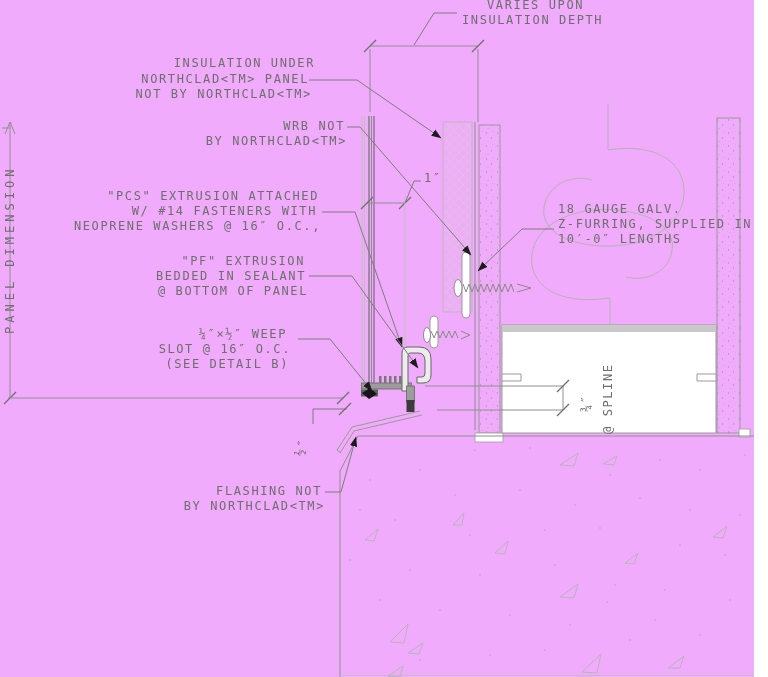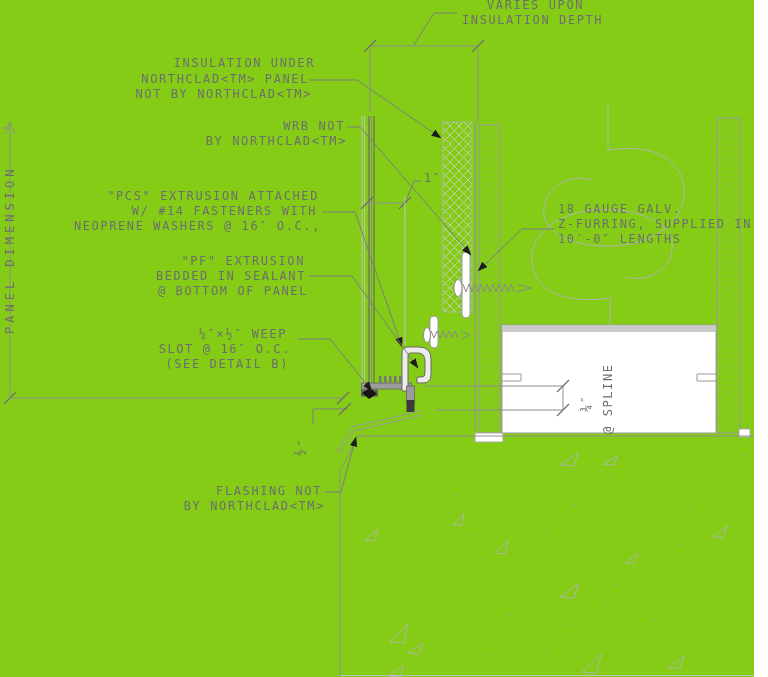--- a/index.html
+++ b/index.html
@@ -1,16 +1,16 @@
 <!DOCTYPE html>
 <html><head>
 <meta charset="utf-8">
 <style>
   html,body{margin:0;padding:0;background:#ffffff;}
-  .stage{width:754px;height:677px;position:relative;background:#84cc16;overflow:hidden;}
+  .stage{width:754px;height:677px;position:relative;background:#f0abfc;overflow:hidden;}
   svg{display:block;}
   .t{font-family:"DejaVu Sans Mono","Liberation Mono",monospace;font-size:12px;fill:#6e6e6e;letter-spacing:1.6px;}
   .tw{letter-spacing:4px;}
   .tr{text-anchor:end;}
   .ln{stroke:#8f8f8f;fill:none;stroke-width:1;}
   .lt{stroke:#c0c0c0;fill:none;stroke-width:1;}
   .ld{stroke:#7d7d7d;fill:none;stroke-width:1;}
   .tick{stroke:#6f6f6f;stroke-width:1.2;}
 </style>
 </head>

